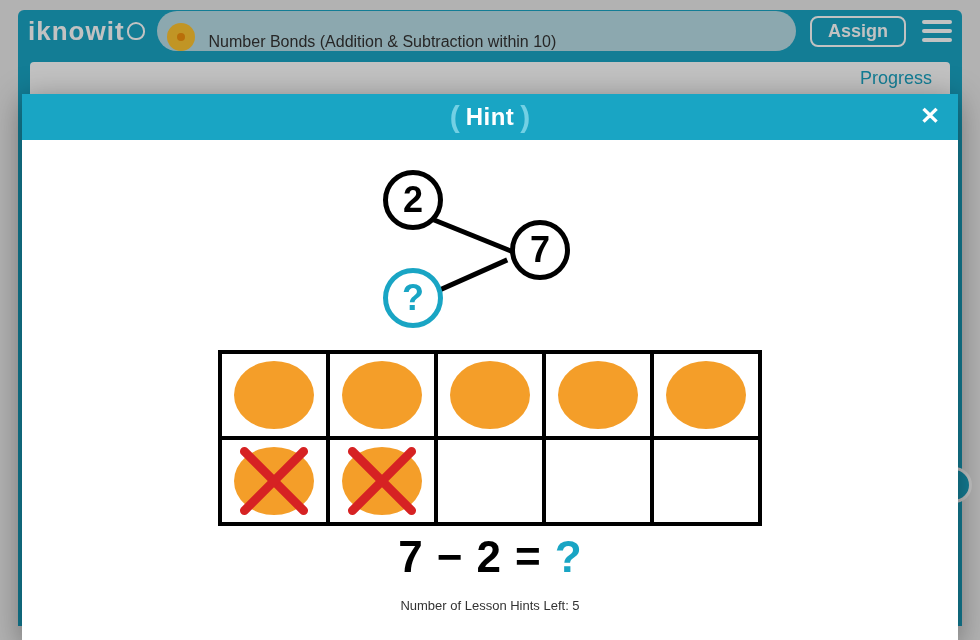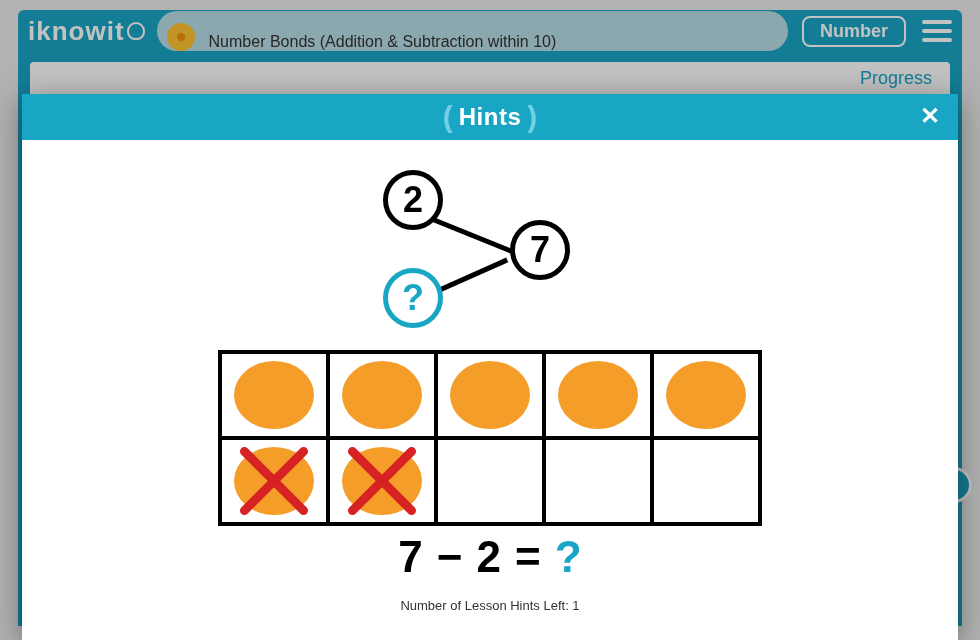--- a/index.html
+++ b/index.html
@@ -241,41 +241,41 @@
     <div class="logo">
       <span>iknowit</span>
       <span class="bulb"></span>
     </div>
     <div class="title-pill">
       <span class="level-dot">
           <span class="inner"></span>
         </span>
       <span>Number Bonds (Addition &amp; Subtraction within 10)</span>
     </div>
-    <button class="assign-btn">Number</button>
+    <button class="assign-btn">Assign</button>
     <div class="hamburger">
       <span></span>
         <span></span>
         <span></span>
     </div>
   </div>
   <div class="body-area">
     <div class="content-card">
       <div class="progress-tab">Progress</div>
       <div class="right-knob"></div>
     </div>
   </div>
 </div>
 
 <div class="bg-dim"></div>
 
 <div class="modal">
   <div class="modal-header">
     <span class="paren">(</span>
-    <span class="modal-title">Hints</span>
+    <span class="modal-title">Hint</span>
     <span class="paren">)</span>
     <span class="close-x">✕</span>
   </div>
 
   <div class="modal-body">
 
     <div class="bond-wrap">
       <div class="edge" style="left:68px; top:55px; width:98px; transform:rotate(22deg);"></div>
       <div class="edge" style="left:70px; top:136px; width:90px; transform:rotate(-24deg);"></div>
       <div class="node" style="left:28px; top:12px;">
@@ -325,15 +325,15 @@
       </div>
 
     <div class="equation">
       <span>7</span>
       <span>−</span>
       <span>2</span>
       <span>=</span>
       <span class="q">?</span>
     </div>
 
-    <div class="hints-left">Number of Lesson Hints Left: 1</div>
+    <div class="hints-left">Number of Lesson Hints Left: 5</div>
   </div>
 </div>
 
 </body></html>

